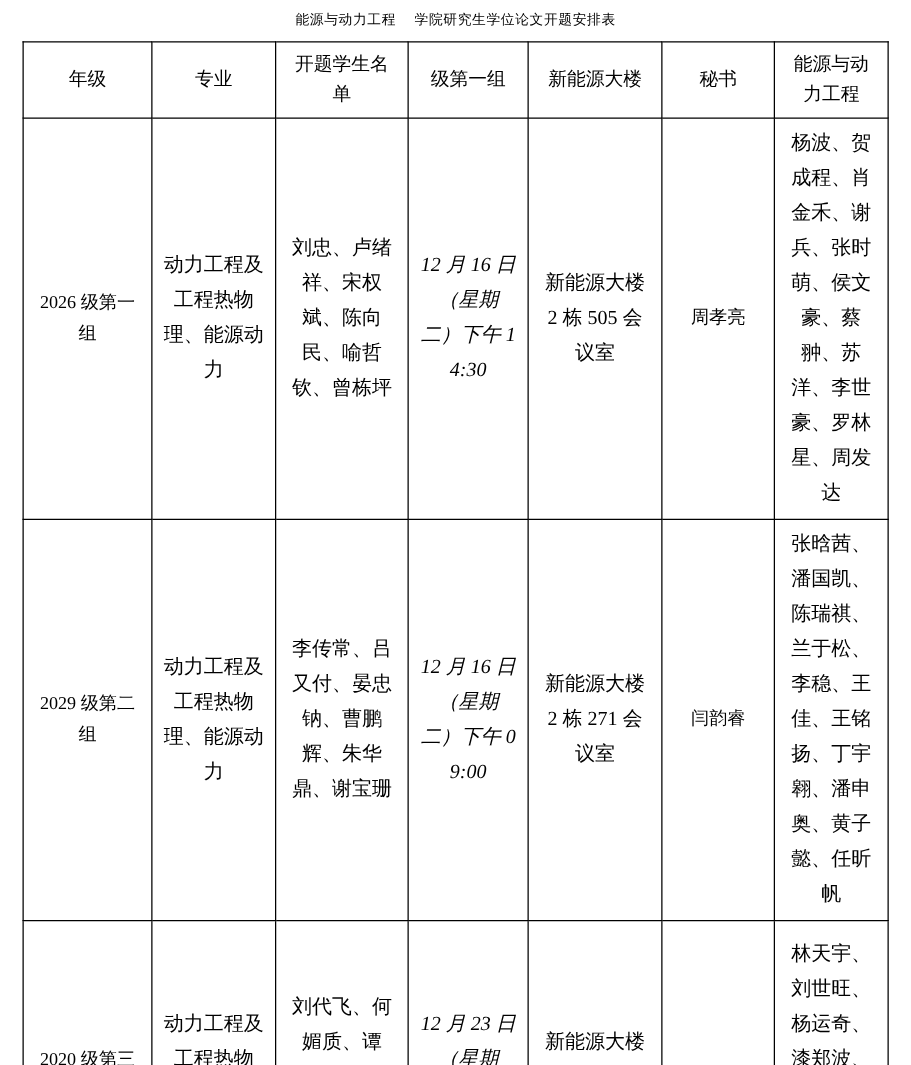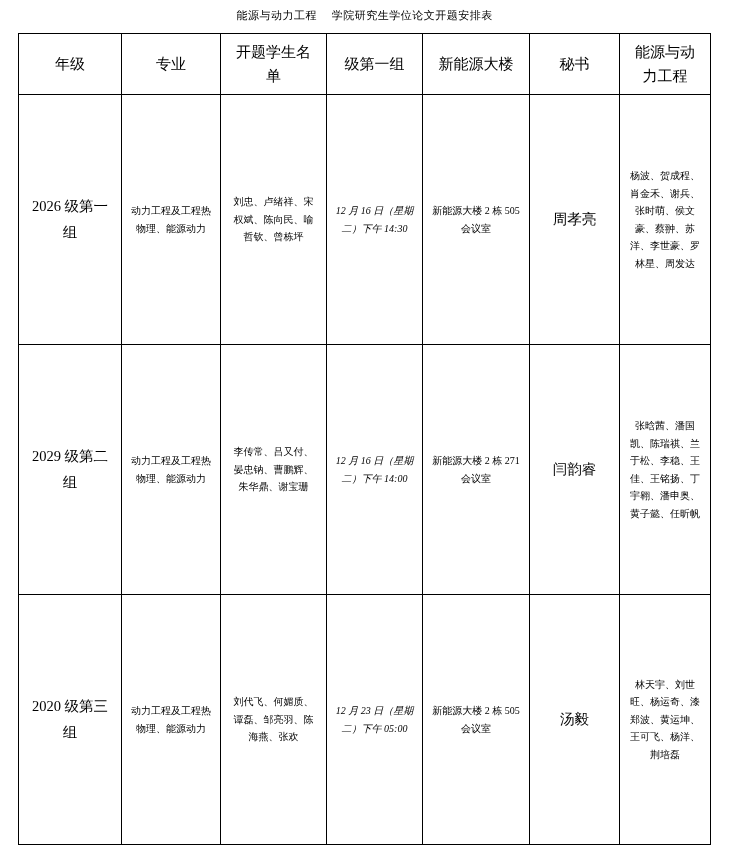--- a/index.html
+++ b/index.html
@@ -34,21 +34,21 @@
     margin: 0 auto;
     width: 692px;
     table-layout: fixed;
   }
   table.schedule td,
   table.schedule th {
     border: 1px solid #000000;
     vertical-align: middle;
     text-align: center;
     font-weight: normal;
-    font-size: 10px;
+    font-size: 16px;
     line-height: 1.75;
     padding: 6px 8px;
     box-sizing: border-box;
     word-break: break-all;
   }
   table.schedule thead td {
     height: 58px;
     font-size: 15px;
     line-height: 1.6;
   }
@@ -107,21 +107,21 @@
         <td class="cell-teachers">刘忠、卢绪祥、宋权斌、陈向民、喻哲钦、曾栋坪</td>
         <td class="cell-time">12 月 16 日（星期二）下午 14:30</td>
         <td class="cell-place">新能源大楼 2 栋 505 会议室</td>
         <td class="cell-secretary">周孝亮</td>
         <td class="cell-students">杨波、贺成程、肖金禾、谢兵、张时萌、侯文豪、蔡翀、苏洋、李世豪、罗林星、周发达</td>
       </tr>
       <tr class="group-row">
         <td class="cell-grade">2029 级第二组</td>
         <td class="cell-major">动力工程及工程热物理、能源动力</td>
         <td class="cell-teachers">李传常、吕又付、晏忠钠、曹鹏辉、朱华鼎、谢宝珊</td>
-        <td class="cell-time">12 月 16 日（星期二）下午 14:00</td>
+        <td class="cell-time">12 月 16 日（星期二）下午 09:00</td>
         <td class="cell-place">新能源大楼 2 栋 271 会议室</td>
         <td class="cell-secretary">闫韵睿</td>
         <td class="cell-students">张晗茜、潘国凯、陈瑞祺、兰于松、李稳、王佳、王铭扬、丁宇翱、潘申奥、黄子懿、任昕帆</td>
       </tr>
       <tr class="group-row">
         <td class="cell-grade">2020 级第三组</td>
         <td class="cell-major">动力工程及工程热物理、能源动力</td>
         <td class="cell-teachers">刘代飞、何媚质、谭磊、邹亮羽、陈海燕、张欢</td>
         <td class="cell-time">12 月 23 日（星期二）下午 05:00</td>
         <td class="cell-place">新能源大楼 2 栋 505 会议室</td>

